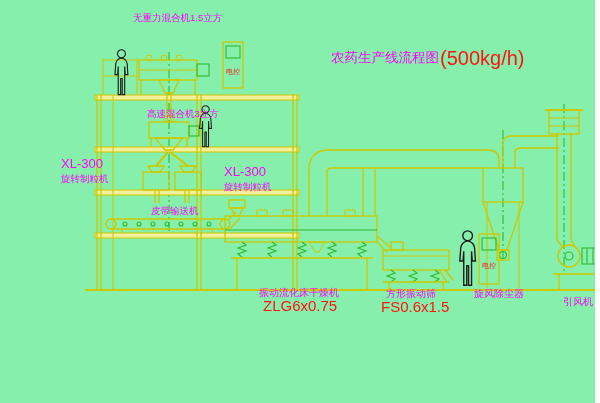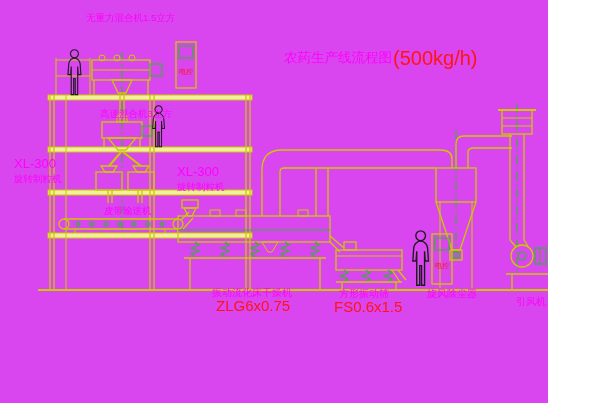--- a/index.html
+++ b/index.html
@@ -1,17 +1,17 @@
 <!DOCTYPE html>
 <html><head>
 <meta charset="utf-8">
 <style>
   html,body{margin:0;padding:0;background:#fff;}
-  .stage{position:relative;width:548px;height:403px;background:#d946ef;overflow:hidden;
-         font-family:"Liberation Sans",sans-serif;}
+  .stage{position:relative;width:548px;height:403px;background:#86efac;overflow:hidden;
+         font-family:"Liberation Sans",sans-serif;padding-left:47px;}
   svg{display:block;}
   
   .y  {stroke:#ccc800;fill:none;stroke-width:1.3;}
   .yt {stroke:#ccc800;fill:none;stroke-width:1;}
   .y2 {stroke:#ccc800;fill:none;stroke-width:2;}
   .yf {fill:#f2ef9e;stroke:#ccc800;stroke-width:1;}
   .g  {stroke:#2eb82e;fill:none;stroke-width:1.1;}
   .k  {stroke:#1c1c1c;fill:none;stroke-width:1.2;}
   .dash{stroke-dasharray:9 3 2 3;}
   

